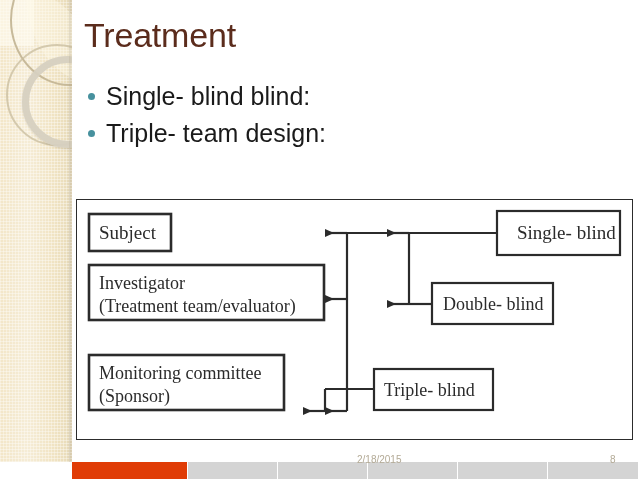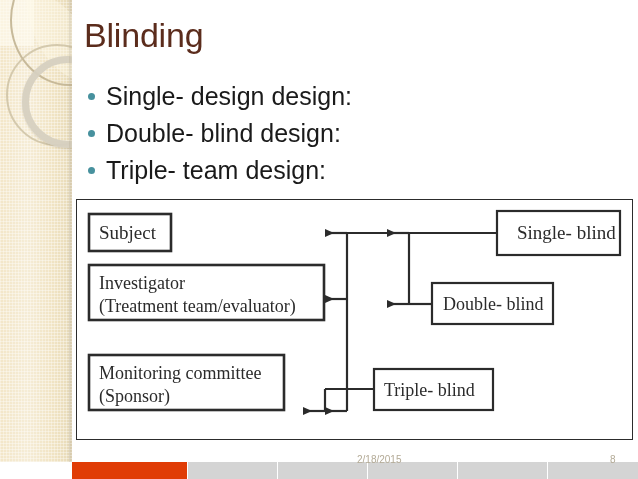--- a/index.html
+++ b/index.html
@@ -196,30 +196,26 @@
   <div class="sidebar">
     <div class="sidebar-texture"></div>
     <div class="sidebar-topbox"></div>
     <div class="leaf"></div>
     <div class="ring ring-b"></div>
     <div class="ring ring-c"></div>
     <div class="ring ring-a"></div>
     <div class="sidebar-edge"></div>
   </div>
 
-  <div class="title">Blinding</div>
+  <div class="title">Treatment</div>
 
   <div class="bullets">
     <div class="bullet-row">
       <span class="bullet-dot"></span>
-      <span class="bullet-text">Single- design design:</span>
-    </div>
-    <div class="bullet-row">
-      <span class="bullet-dot"></span>
-      <span class="bullet-text">Double- blind design:</span>
+      <span class="bullet-text">Single- blind blind:</span>
     </div>
     <div class="bullet-row">
       <span class="bullet-dot"></span>
       <span class="bullet-text">Triple- team design:</span>
     </div>
   </div>
 
   <div class="diagram-frame">
     <svg width="555" height="239" viewBox="0 0 555 239" xmlns="http://www.w3.org/2000/svg">
       <defs>

